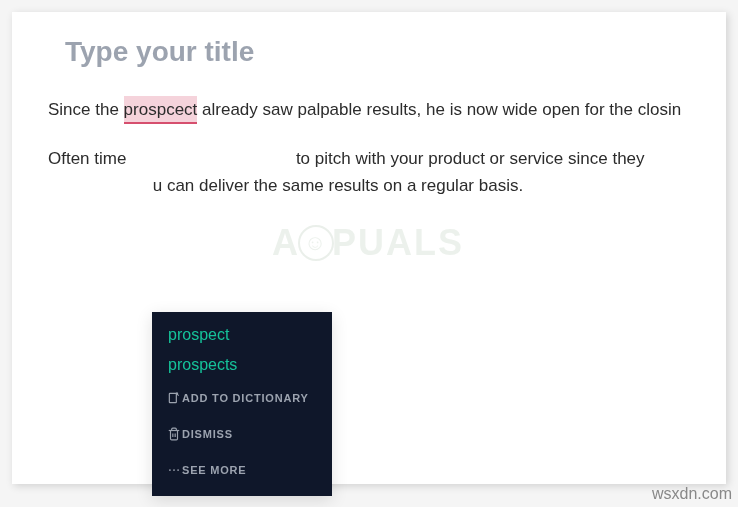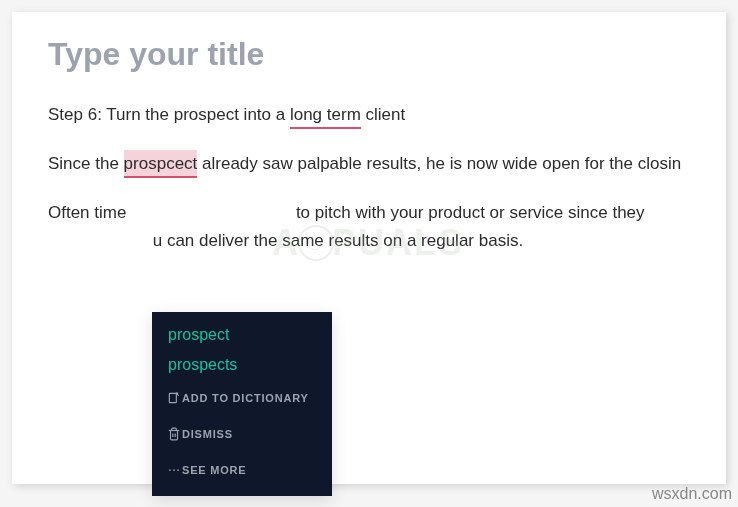--- a/index.html
+++ b/index.html
@@ -17,23 +17,24 @@
     .editor-container {
       background: #fff;
       margin: 12px;
       padding: 24px 36px;
       box-shadow: 2px 2px 8px rgba(0,0,0,0.15);
       min-height: 472px;
       position: relative;
     }
     .title-placeholder {
       color: #9ca3af;
-      font-size: 32px;
+      font-size: 28px;
       font-weight: 600;
       margin-bottom: 28px;
+      margin-left: 17px;
     }
     .content-paragraph {
       color: #2c2c2c;
       font-size: 17px;
       line-height: 1.6;
       margin-bottom: 22px;
     }
     .underline-red {
       position: relative;
       display: inline-block;
@@ -140,25 +141,20 @@
 <div class="editor-container">
 
   <div class="watermark">
     <span>A</span>
     <span class="watermark-icon">☺</span>
     <span>PUALS</span>
   </div>
 
   <div class="title-placeholder">Type your title</div>
 
-  <p class="content-paragraph">
-    <span class="para-inline">Step 6: Turn the prospect into a </span>
-    <span class="underline-red">long term</span>
-    <span class="para-inline"> client</span>
-  </p>
 
 
   <p class="content-paragraph">
     <span class="para-inline">Since the </span>
     <span class="error-word">prospcect</span>
     <span class="para-inline"> already saw palpable results, he is now wide open for the closin</span>
   </p>
 
   <p class="content-paragraph">
     <span class="para-inline">Often time</span>

